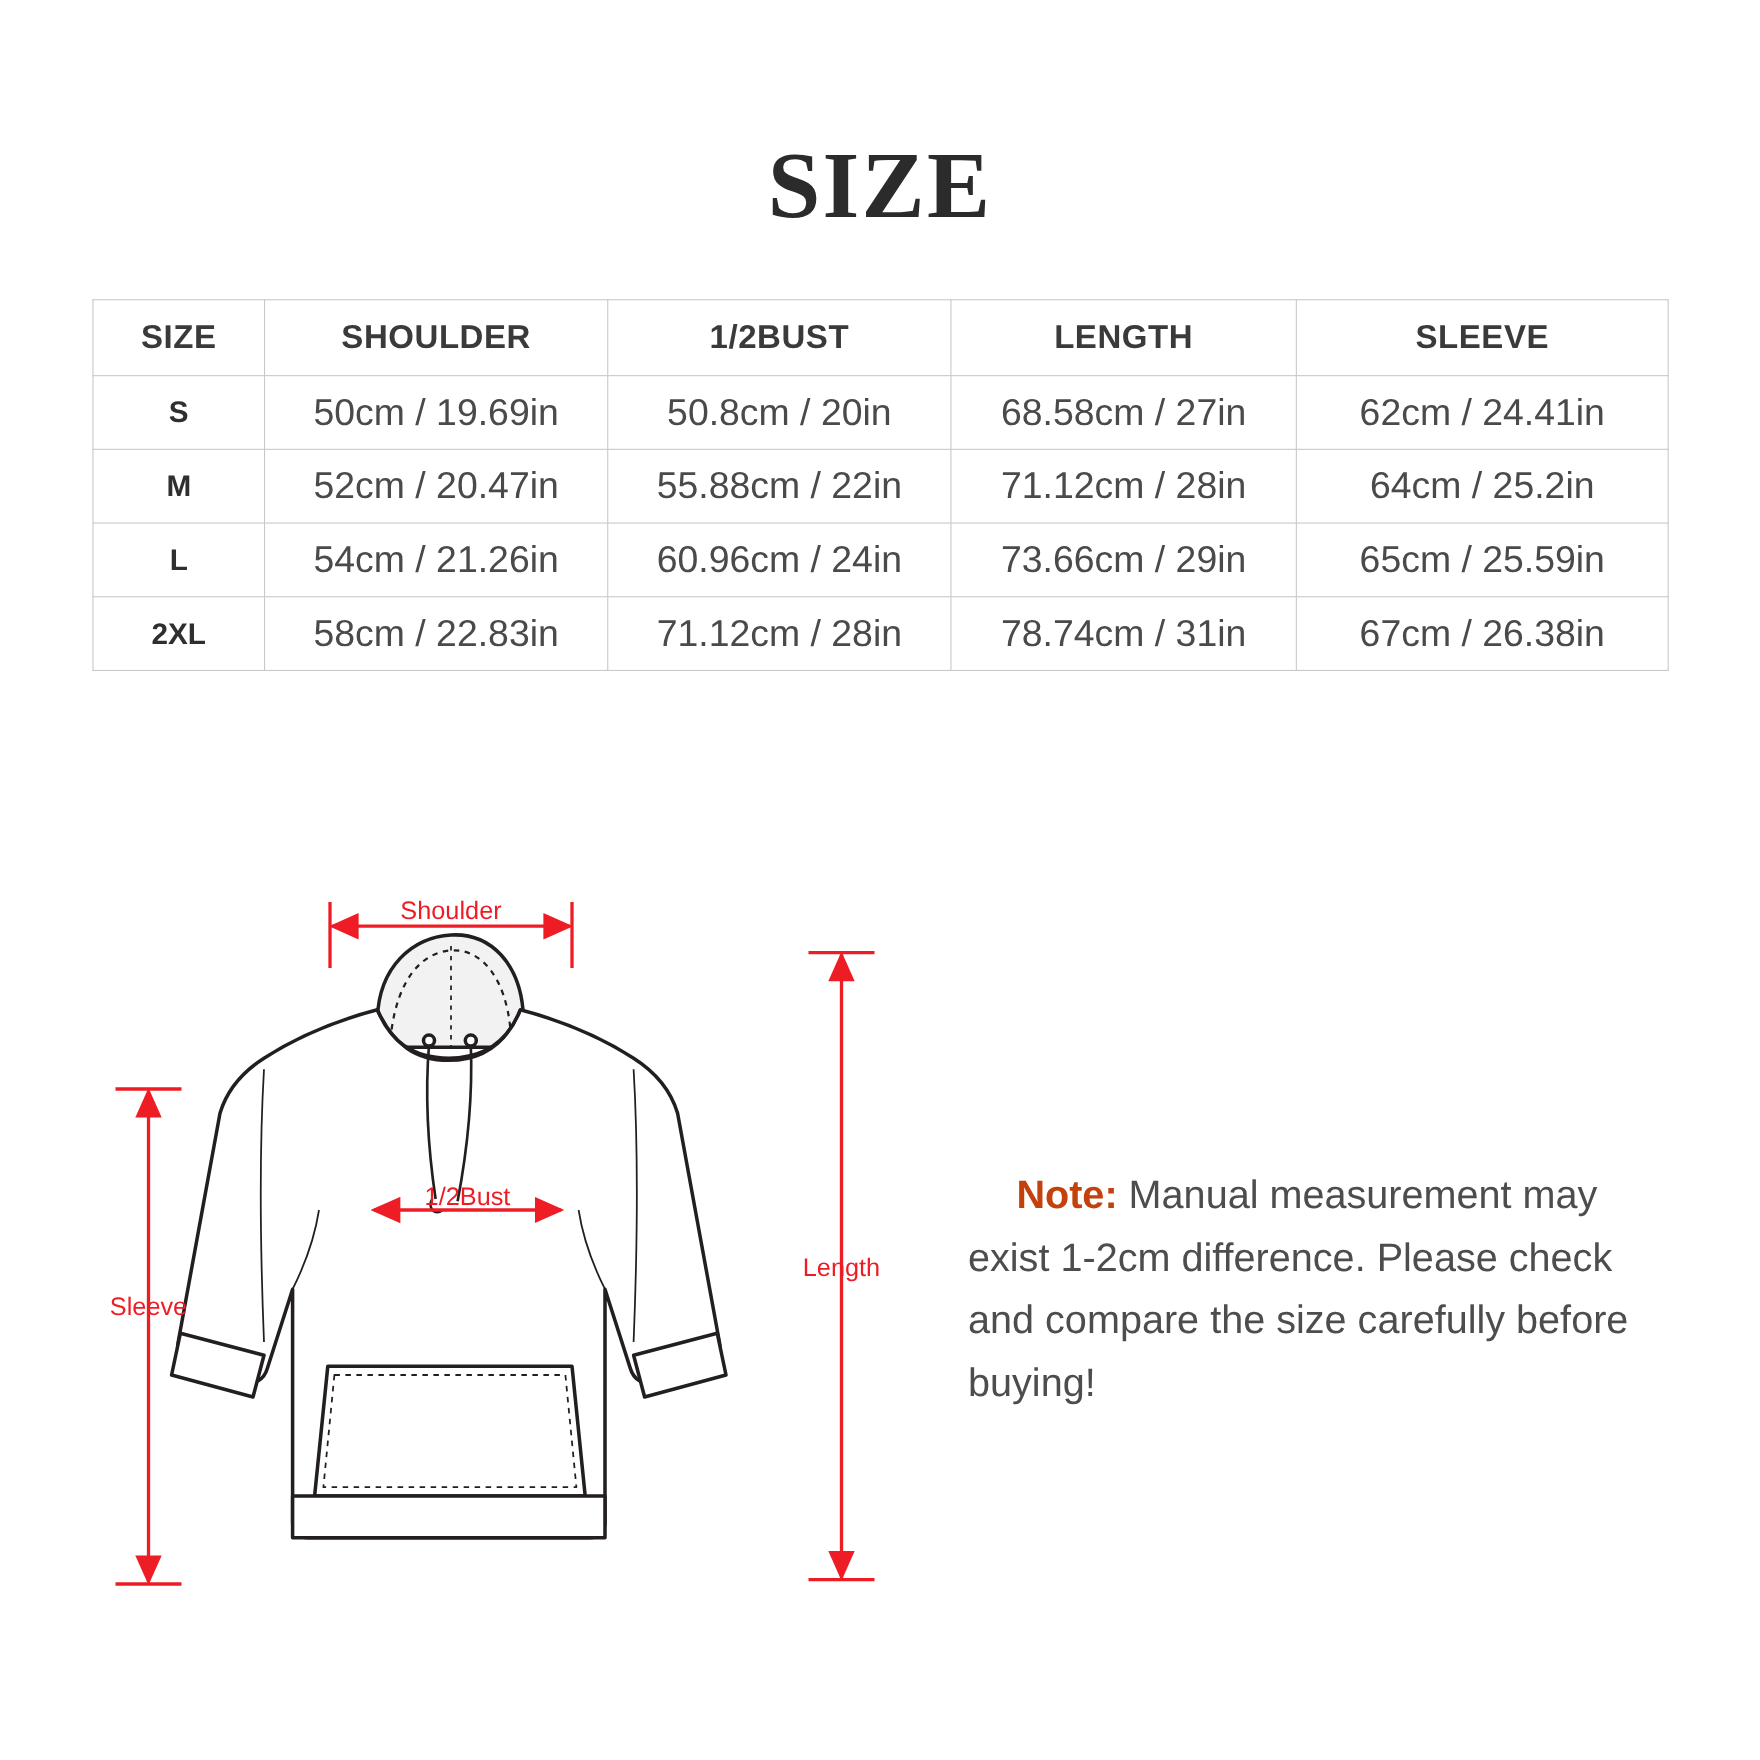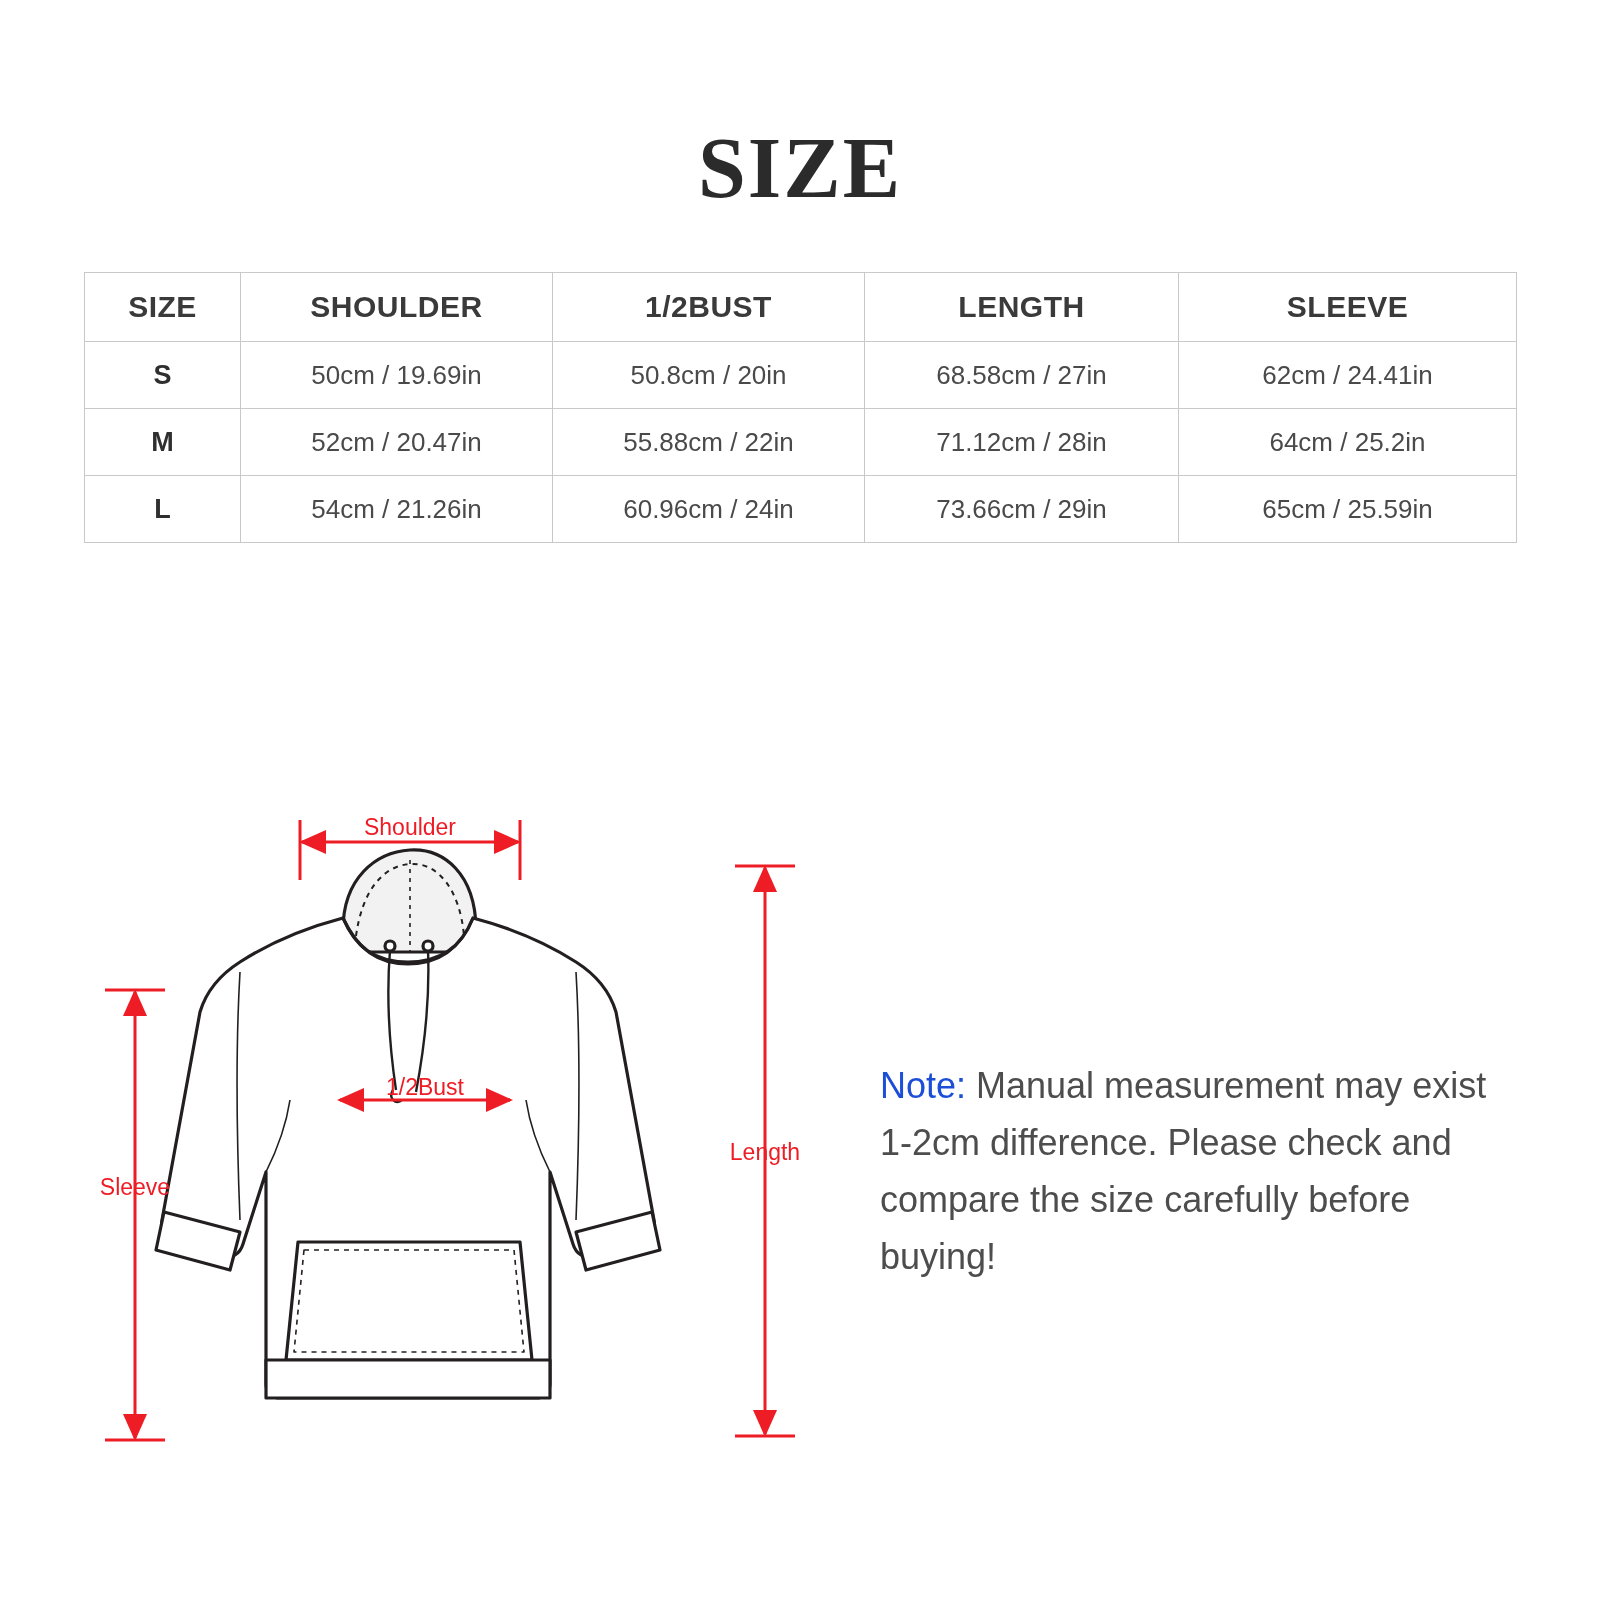--- a/index.html
+++ b/index.html
@@ -46,21 +46,21 @@
     color: #3a3a3a;
   }
   .size-table th {
     height: 66px;
     font-size: 30px;
     font-weight: 700;
     letter-spacing: 0.5px;
   }
   .size-table td {
     height: 64px;
-    font-size: 26px;
+    font-size: 34px;
     font-weight: 400;
     color: #4a4a4a;
   }
   .size-table td.size-col {
     font-size: 27px;
     font-weight: 700;
     color: #2f2f2f;
   }
   .col-size    { width: 156px; }
   .col-shoulder{ width: 312px; }
@@ -82,22 +82,23 @@
   .note {
     position: absolute;
     top: 1058px;
     left: 880px;
     width: 640px;
     font-size: 36px;
     line-height: 1.58;
     color: #4d4d4d;
   }
   .note b {
-    font-weight: 400;
-    color: #1d4ed8;
+    font-weight: 700;
+    color: #c2410c;
+    margin-left: 44px;
   }
 </style>
 </head>
 <body>
 
 <div class="page-title">SIZE</div>
 
 <table class="size-table">
   <colgroup>
     <col class="col-size">
@@ -129,20 +130,27 @@
       <td>55.88cm / 22in</td>
       <td>71.12cm / 28in</td>
       <td>64cm / 25.2in</td>
     </tr>
     <tr>
       <td class="size-col">L</td>
       <td>54cm / 21.26in</td>
       <td>60.96cm / 24in</td>
       <td>73.66cm / 29in</td>
       <td>65cm / 25.59in</td>
+    </tr>
+    <tr>
+      <td class="size-col">2XL</td>
+      <td>58cm / 22.83in</td>
+      <td>71.12cm / 28in</td>
+      <td>78.74cm / 31in</td>
+      <td>67cm / 26.38in</td>
     </tr>
   </tbody>
 </table>
 
 <div class="diagram">
   <svg width="740" height="700" viewBox="0 0 740 700" xmlns="http://www.w3.org/2000/svg">
     <defs>
       <marker id="arrowEnd" markerWidth="10" markerHeight="10" refX="8" refY="4" orient="auto">
         <path d="M0,0 L9,4 L0,8 z" fill="#ee1c24"></path>
       </marker>

